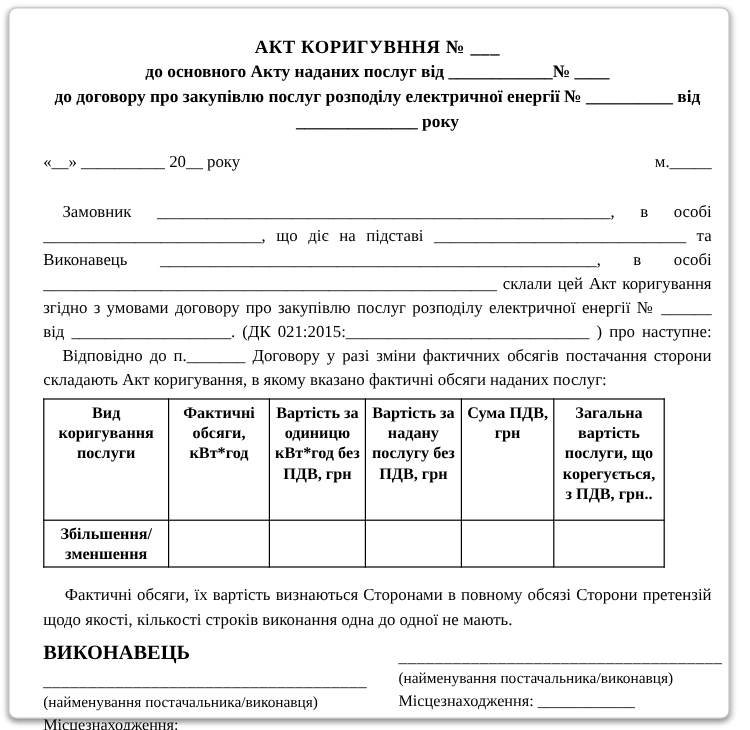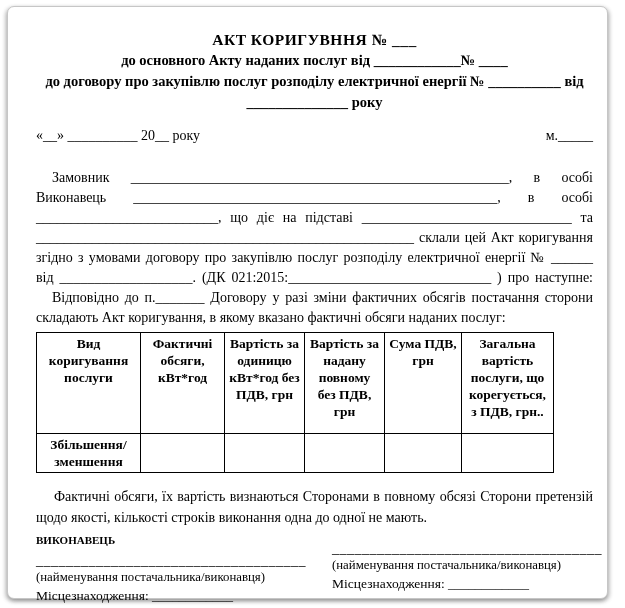--- a/index.html
+++ b/index.html
@@ -21,21 +21,21 @@
   table.grid th,table.grid td{
     border:1px solid #000;font-weight:bold;text-align:center;vertical-align:top;
     font-size:13.5px;line-height:17px;padding:2px 3px;word-wrap:break-word;
   }
   table.grid thead th{height:96px;}
   table.grid tbody td{height:34px;}
   .closing{margin:13px 0 0 0;text-align:justify;text-indent:18px;line-height:21px;}
   .sigs{display:flex;margin-top:6px;}
   .sig{width:268px;}
   .sig + .sig{margin-left:28px;}
-  .sig-title{font-weight:bold;font-size:11px;}
+  .sig-title{font-weight:bold;font-size:17px;}
   .sig-line{margin-top:7px;line-height:16px;letter-spacing:0.5px;}
   .sig-cap{font-size:12.8px;line-height:17px;}
   .sig-loc{font-size:13.5px;line-height:19px;}
 </style>
 </head>
 <body>
 
 <div class="page">
 
   <div class="hdr">
@@ -45,22 +45,22 @@
     <div>______________ року</div>
   </div>
 
   <div class="dateline">
     <span>«__» __________  20__ року</span>
     <span>м._____</span>
   </div>
 
   <div class="bodyblock">
     <div class="just ind">Замовник ______________________________________________________, в особі</div>
+    <div class="just">__________________________, що діє на підставі ______________________________ та</div>
     <div class="just">Виконавець ____________________________________________________, в особі</div>
-    <div class="just">__________________________, що діє на підставі ______________________________ та</div>
     <div class="just">______________________________________________________ склали цей Акт коригування</div>
     <div class="just">згідно з умовами договору про закупівлю послуг  розподілу електричної енергії № ______</div>
     <div class="just">від ___________________. (ДК 021:2015:_____________________________ ) про наступне:</div>
     <div class="just ind">Відповідно до п._______ Договору  у разі зміни фактичних обсягів постачання сторони</div>
     <div>складають  Акт коригування, в якому вказано фактичні обсяги наданих послуг:</div>
   </div>
 
   <table class="grid">
     <colgroup>
       <col style="width:104px">
@@ -68,21 +68,21 @@
         <col style="width:80px">
       <col style="width:80px">
         <col style="width:77px">
         <col style="width:92px">
     </colgroup>
     <thead>
       <tr>
         <th>Вид коригування послуги</th>
         <th>Фактичні обсяги, кВт*год</th>
         <th>Вартість за одиницю кВт*год без ПДВ, грн</th>
-        <th>Вартість за надану повному без ПДВ, грн</th>
+        <th>Вартість за надану послугу без ПДВ, грн</th>
         <th>Сума ПДВ, грн</th>
         <th>Загальна вартість послуги, що корегується, з ПДВ, грн..</th>
       </tr>
     </thead>
     <tbody>
       <tr>
         <td>Збільшення/ зменшення</td>
         <td></td>
         <td></td>
         <td></td>

